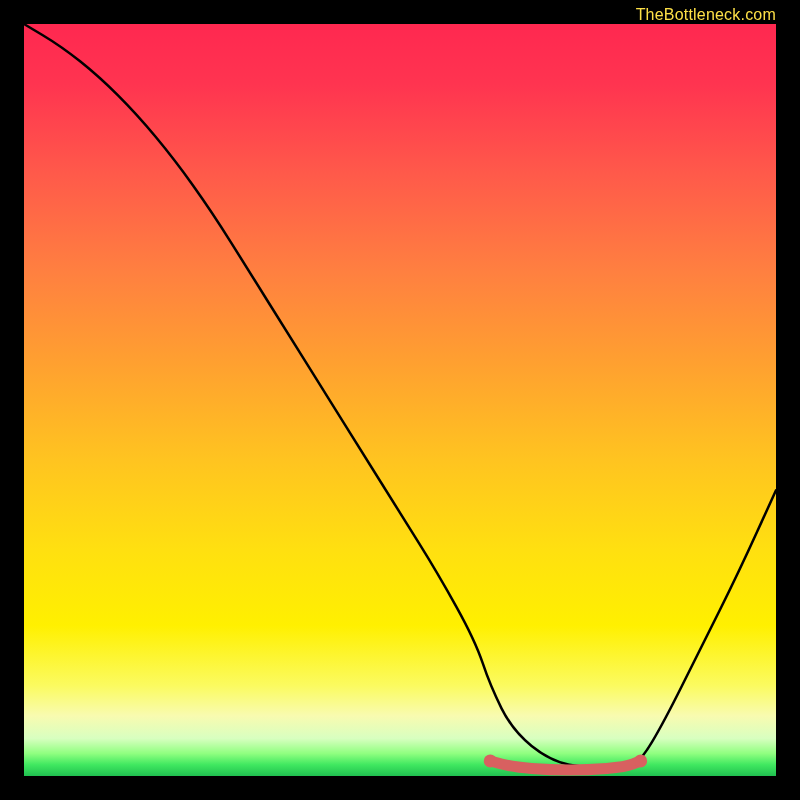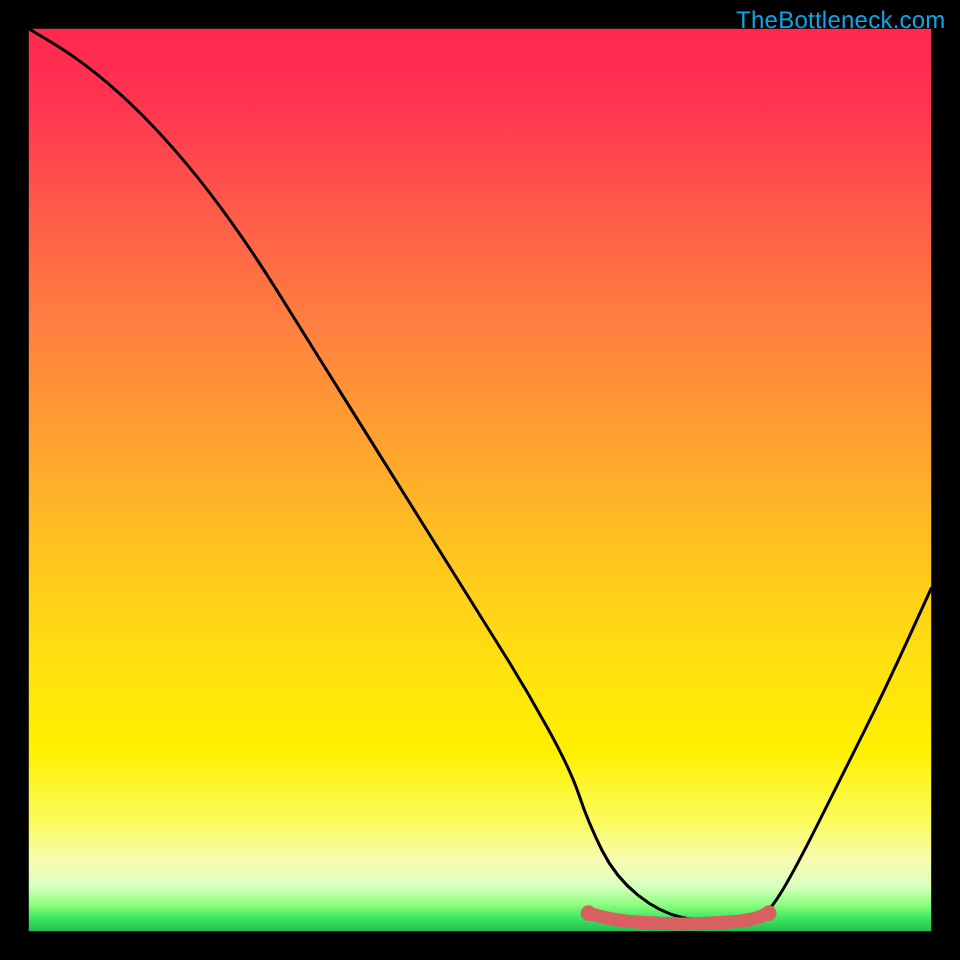--- a/index.html
+++ b/index.html
@@ -35,25 +35,25 @@
       #fbfb60 88%,
       #f8fbb0 92%,
       #d8ffc0 95%,
       #90ff80 97%,
       #40e860 98.5%,
       #20c050 100%
     );
   }
   .watermark {
     position: absolute;
-    right: 12px;
+    right: 24px;
     top: 6px;
-    color: #0ea5e9;
+    color: #fde047;
     font-family: Arial, Helvetica, sans-serif;
-    font-size: 20px;
+    font-size: 16px;
     letter-spacing: 0.2px;
     pointer-events: none;
   }
   svg.curve {
     position: absolute;
     left: 0;
     top: 0;
     width: 100%;
     height: 100%;
     overflow: visible;

